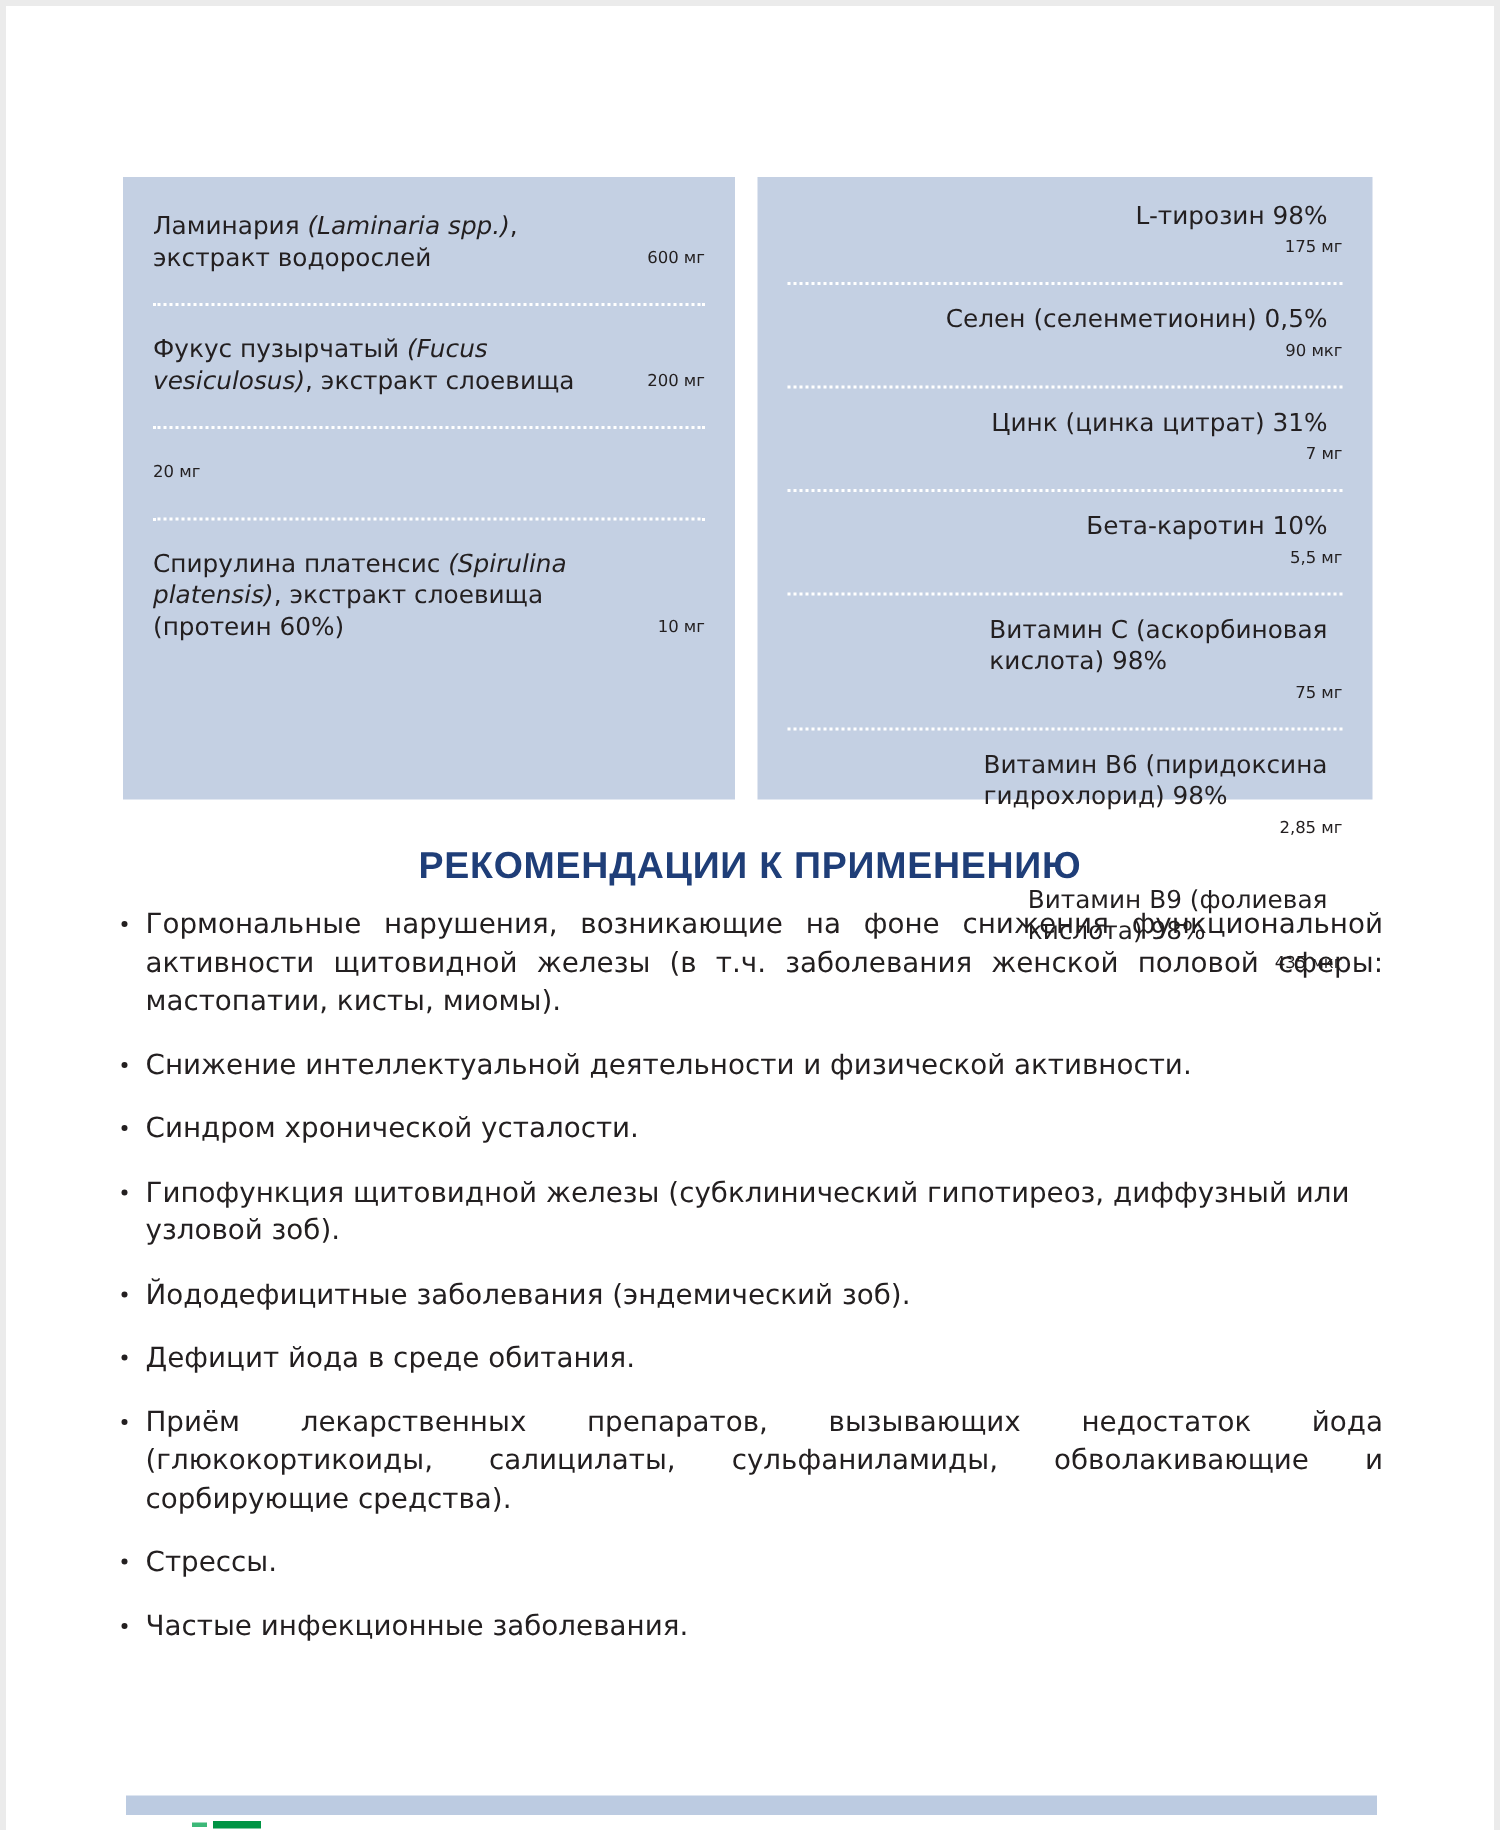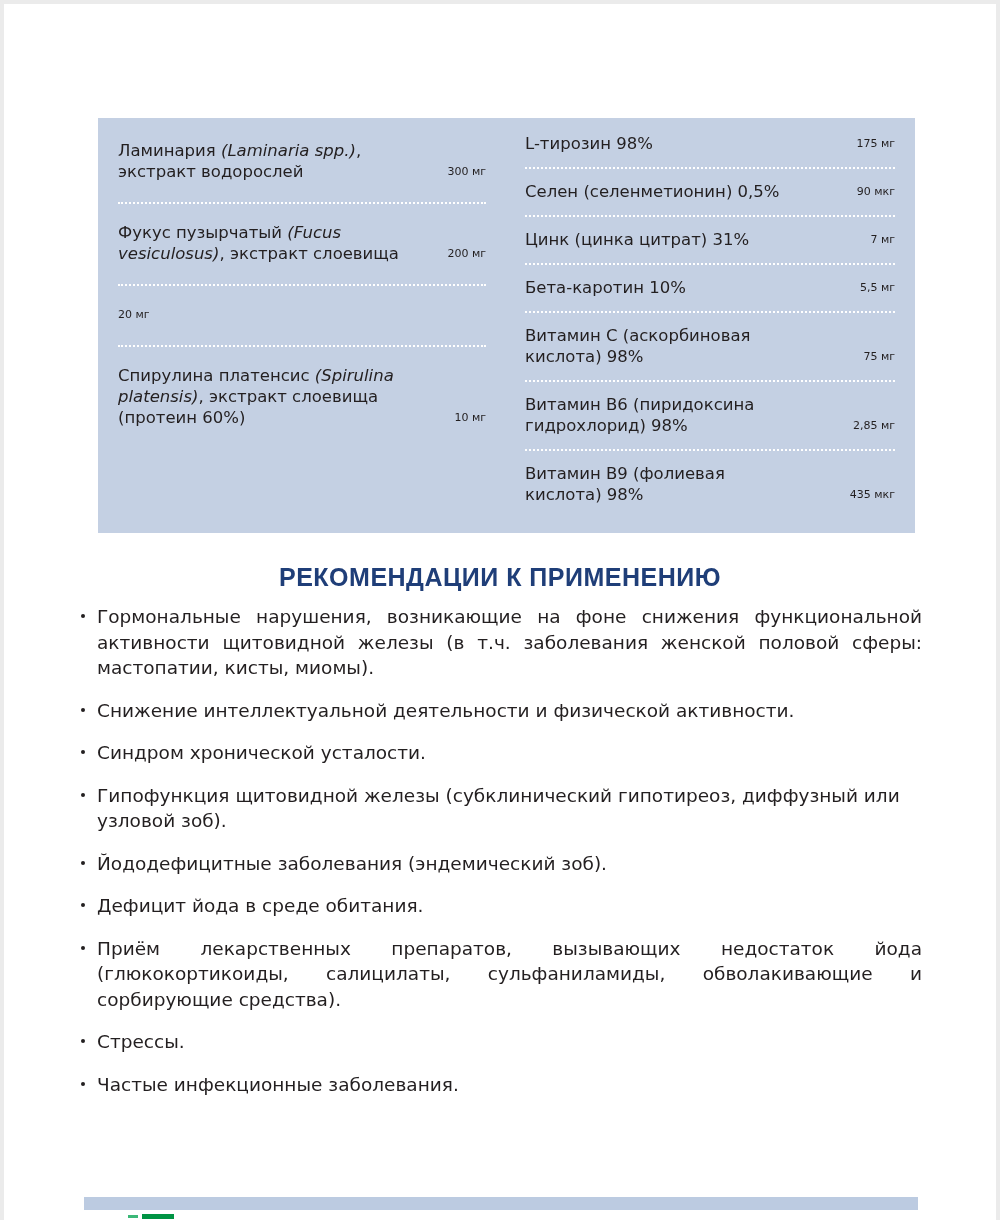--- a/index.html
+++ b/index.html
@@ -56,21 +56,21 @@
   }
 
   
   .comp-table {
     position: absolute;
     top: 118px;
     background: #c4d0e3;
     box-sizing: border-box;
     padding: 0 20px;
   }
-  #table-left  { left: 98px;  width: 408px; height: 415px; }
+  #table-left  { left: 82px;  width: 408px; height: 415px; }
   #table-right { left: 505px; width: 410px; height: 415px; }
 
   .comp-row {
     display: flex;
     align-items: flex-end;
     justify-content: space-between;
     box-sizing: border-box;
     position: relative;
   }
   .comp-row + .comp-row {
@@ -93,21 +93,21 @@
     white-space: nowrap;
     text-align: right;
     flex: 0 0 auto;
   }
 
   
   #table-left .comp-row  { padding: 18px 0 20px 0; }
   #table-left .comp-row:first-child { padding-top: 22px; }
 
   
-  #table-right .comp-row { padding: 12px 0 13px 0; }
+  #table-right .comp-row { padding: 12px 0 13px 0; flex-direction: column; }
   #table-right .comp-row:first-child { padding-top: 15px; }
 
   
   #heading-recommendations {
     position: absolute;
     left: 0;
     top: 562px;
     width: 1000px;
     font-size: 25px;
     line-height: 30px;
@@ -179,21 +179,21 @@
 <div class="page-edge-top"></div>
 <div class="page-edge-left"></div>
 <div class="page-edge-right"></div>
 
 <div class="page-inner">
 
 
   <div class="comp-table" id="table-left">
       <div class="comp-row">
         <div class="comp-name">Ламинария <i>(Laminaria spp.)</i>,<br>экстракт водорослей</div>
-        <div class="comp-value">300 мг</div>
+        <div class="comp-value">600 мг</div>
       </div>
       <div class="comp-row">
         <div class="comp-name">Фукус пузырчатый <i>(Fucus<br>vesiculosus)</i>, экстракт слоевища</div>
         <div class="comp-value">200 мг</div>
       </div>
       <div class="comp-row">
         <div class="comp-value">20 мг</div>
       </div>
       <div class="comp-row">
         <div class="comp-name">Спирулина платенсис <i>(Spirulina<br>platensis)</i>, экстракт слоевища<br>(протеин 60%)</div>

